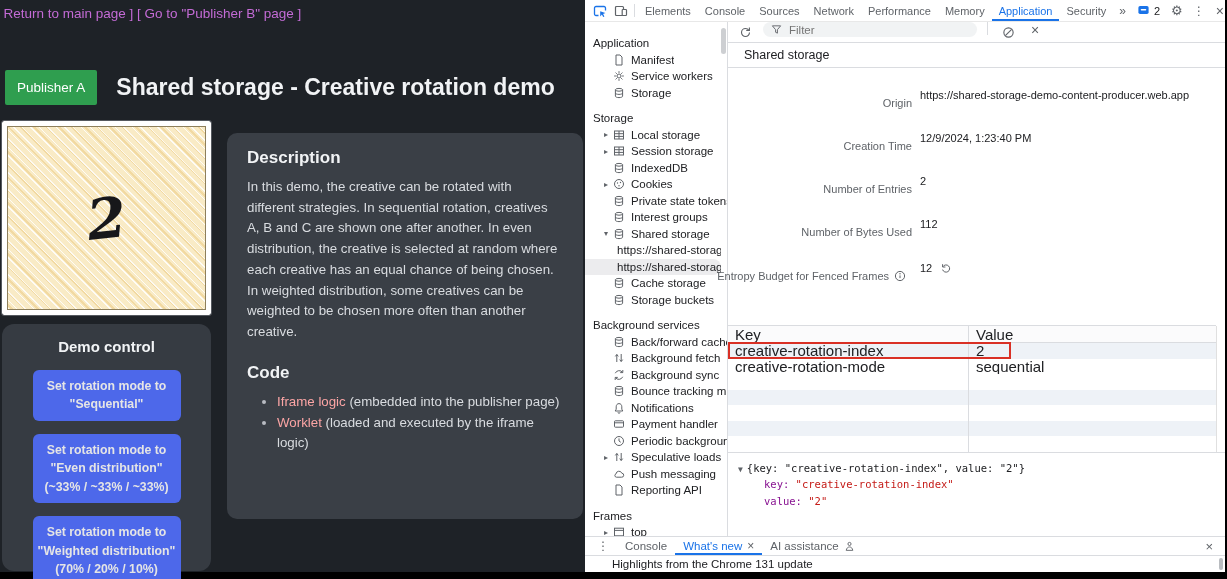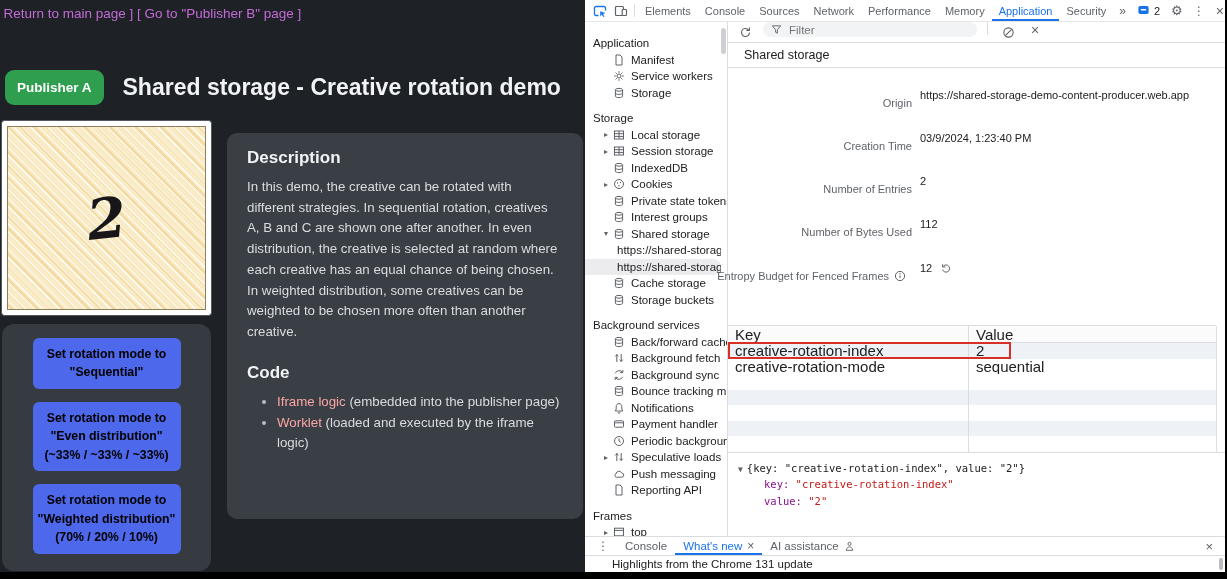--- a/index.html
+++ b/index.html
@@ -3,34 +3,34 @@
 <meta charset="utf-8">
 <style>
   html,body{margin:0;padding:0;background:#000;}
   .stage{position:relative;width:1227px;height:579px;background:#000;overflow:hidden;
          font-family:"Liberation Sans",sans-serif;}
   
   .page{position:absolute;left:0;top:0;width:585px;height:572px;background:#1e2227;}
   .nav{position:absolute;left:-4px;top:6px;font-size:13.5px;color:#c36bd5;white-space:pre;}
   .nav a{color:#c36bd5;text-decoration:none;cursor:pointer;}
   .header-row{position:absolute;left:5px;top:70px;display:flex;align-items:center;gap:15px;}
-  .badge{background:#2f9e4f;color:#fff;font-weight:bold;font-size:13.5px;padding:10px 12px;border-radius:9px;white-space:nowrap;}
+  .badge{background:#2f9e4f;color:#fff;font-weight:normal;font-size:13.5px;padding:10px 12px;border-radius:2px;white-space:nowrap;}
   .title{color:#f1f3f5;font-size:23px;font-weight:bold;margin:4px;white-space:nowrap;}
   .creative{position:absolute;left:2px;top:121px;width:209px;height:194px;background:#fff;padding:5px;box-sizing:border-box;border-radius:2px;outline:1px solid #55595f;}
   .creative-inner{width:100%;height:100%;box-sizing:border-box;border:1px solid #8d7f5c;
     background-color:#f9ebc6;
     background-image:
       repeating-linear-gradient(45deg, rgba(255,255,255,.85) 0 1px, rgba(255,255,255,0) 1px 6px),
       repeating-linear-gradient(45deg, rgba(236,203,132,0) 0 2px, rgba(236,203,132,.55) 2px 4px, rgba(236,203,132,0) 4px 9px);
     display:flex;align-items:center;justify-content:center;}
   .creative-num{font-family:"DejaVu Serif",serif;font-style:italic;font-weight:bold;font-size:56px;color:#17171a;transform:rotate(-6deg);}
   .demo{position:absolute;left:2px;top:324px;width:209px;height:247px;background:#363b42;border-radius:12px;box-sizing:border-box;padding-top:14px;}
   .demo-title{color:#f1f3f5;font-weight:bold;font-size:15px;text-align:center;margin-bottom:15px;}
   .demo-btn{display:block;width:148px;margin:0 auto 13px;background:#4d68ea;border:none;border-radius:6px;
-    color:#000000;font-weight:bold;font-size:12.3px;line-height:1.5;padding:7px 3px;white-space:pre-line;
+    color:#e5e5e5;font-weight:bold;font-size:12.3px;line-height:1.5;padding:7px 3px;white-space:pre-line;
     font-family:"Liberation Sans",sans-serif;text-align:center;cursor:pointer;}
   .desc{position:absolute;left:227px;top:133px;width:356px;height:386px;background:#3a3f46;border-radius:10px;
     box-sizing:border-box;padding:15px 20px;color:#d9dce0;}
   .desc h2{color:#f1f3f5;font-size:17px;margin:0 0 9px;}
   .desc p{font-size:13.3px;line-height:1.56;margin:0 0 20px;}
   .desc ul{margin:4px 0 0;padding-left:30px;font-size:13.3px;line-height:1.56;}
   .desc li{margin:0;}
   .desc li::marker{color:#b7bbc2;}
   .desc a{color:#fca5a5;text-decoration:none;cursor:pointer;}
   
@@ -108,20 +108,21 @@
       <h1 class="title">Shared storage - Creative rotation demo</h1>
     </div>
 
     <div class="creative">
       <div class="creative-inner">
         <span class="creative-num">2</span>
       </div>
     </div>
 
     <div class="demo">
+      <div class="demo-title">Demo control</div>
       <div>
 
       <button class="demo-btn">Set rotation mode to
 "Sequential"</button>
           <button class="demo-btn">Set rotation mode to
 "Even distribution"
 (~33% / ~33% / ~33%)</button>
           <button class="demo-btn">Set rotation mode to
 "Weighted distribution"
 (70% / 20% / 10%)</button>
@@ -478,21 +479,21 @@
                 </span>
                 <span class="meta-value">
                   <span>https://shared-storage-demo-content-producer.web.app</span>
                 </span>
               </div>
               <div class="meta-row">
                 <span class="meta-label">
                   <span>Creation Time</span>
                 </span>
                 <span class="meta-value">
-                  <span>03/9/2024, 1:23:40 PM</span>
+                  <span>12/9/2024, 1:23:40 PM</span>
                 </span>
               </div>
               <div class="meta-row">
                 <span class="meta-label">
                   <span>Number of Entries</span>
                 </span>
                 <span class="meta-value">
                   <span>2</span>
                 </span>
               </div>

